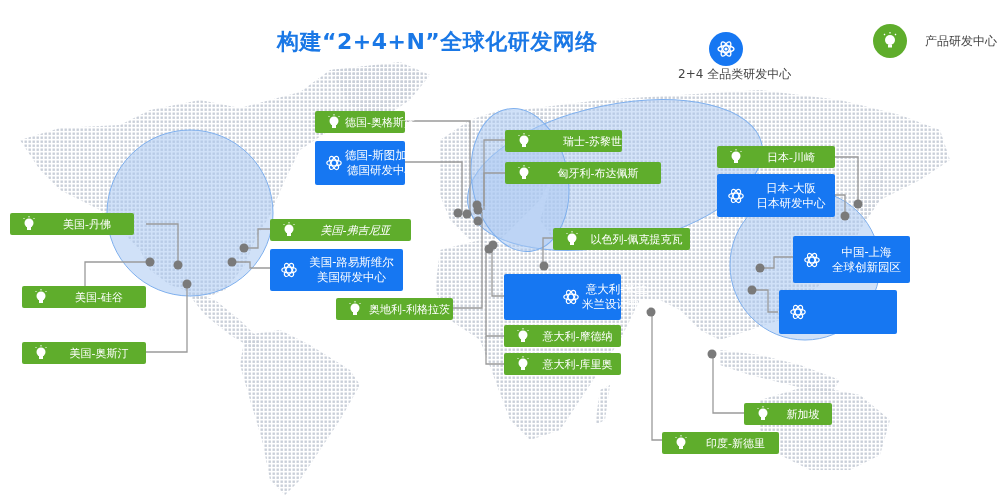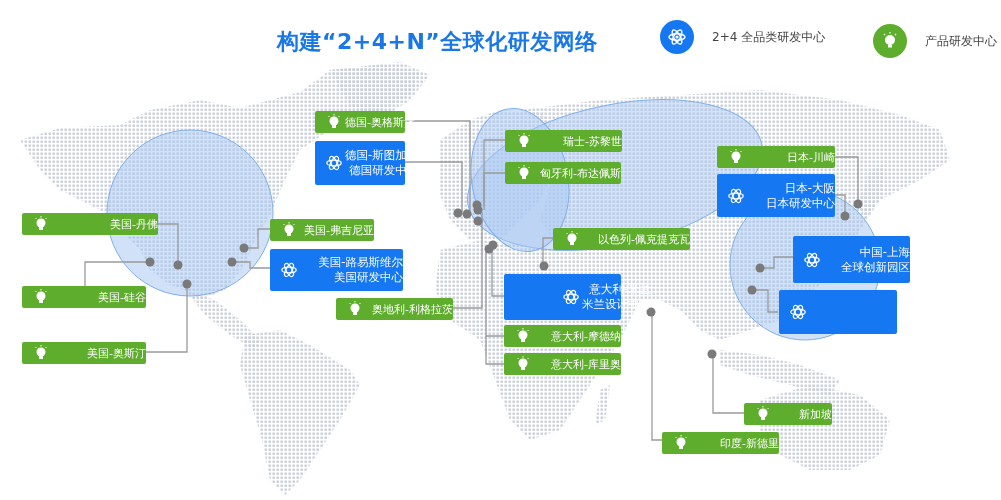--- a/index.html
+++ b/index.html
@@ -6,21 +6,21 @@
   body{width:1001px;height:500px;position:relative;overflow:hidden;font-family:"DejaVu Sans","Liberation Sans",sans-serif;}
   .stage{position:absolute;left:0;top:0;width:1001px;height:500px;}
   .title{position:absolute;left:277px;top:27px;font-size:22px;font-weight:bold;color:#1a78e6;letter-spacing:0.5px;white-space:nowrap;}
   .legend-item{position:absolute;display:flex;align-items:center;}
   .legend-circle{width:34px;height:34px;border-radius:50%;display:flex;align-items:center;justify-content:center;}
   .legend-label{font-size:12px;color:#444;margin-left:18px;white-space:nowrap;}
   .box{position:absolute;display:flex;align-items:center;color:#fff;box-sizing:border-box;border-radius:2px;}
   .box.green{background:#5fad2c;height:22px;}
   .box.blue{background:#1677f2;}
   .box .ico{width:22px;height:22px;display:flex;align-items:center;justify-content:center;margin-left:8px;flex:none;}
-  .box .txt{flex:1;text-align:right;font-size:11px;line-height:15px;white-space:nowrap;}
+  .box .txt{flex:1;text-align:center;font-size:11px;line-height:15px;white-space:nowrap;}
   .box.blue .txt{font-size:11.5px;}
   .box .txt span{display:block;}
   svg.map{position:absolute;left:0;top:0;}
 </style>
 </head>
 <body>
 
 <div class="stage">
 
   <svg class="map" width="1001" height="500" viewBox="0 0 1001 500">
@@ -102,21 +102,21 @@
       <circle cx="845" cy="216" r="4.5"></circle>
       <circle cx="760" cy="268" r="4.5"></circle>
       <circle cx="752" cy="290" r="4.5"></circle>
       <circle cx="651" cy="312" r="4.5"></circle>
       <circle cx="712" cy="354" r="4.5"></circle>
     </g>
   </svg>
 
   <div class="title">构建“2+4+N”全球化研发网络</div>
 
-  <div class="legend-item" style="left:660px;top:20px;">
+  <div class="legend-item" style="left:660px;top:32px;flex-direction:column;">
     <div class="legend-circle" style="background:#1677f2;">
       <svg width="20" height="20" viewBox="0 0 20 20">
           <g fill="none" stroke="#fff" stroke-width="1.4">
             <ellipse cx="10" cy="10" rx="8" ry="3.2"></ellipse>
             <ellipse cx="10" cy="10" rx="8" ry="3.2" transform="rotate(60 10 10)"></ellipse>
             <ellipse cx="10" cy="10" rx="8" ry="3.2" transform="rotate(-60 10 10)"></ellipse>
           </g>
           <circle cx="10" cy="10" r="1.6" fill="#fff"></circle>
         </svg>
     </div>
@@ -130,21 +130,21 @@
           <g stroke="#fff" stroke-width="1.2">
             <line x1="10" y1="1" x2="10" y2="2.5"></line>
             <line x1="4" y1="3" x2="5" y2="4"></line>
             <line x1="16" y1="3" x2="15" y2="4"></line>
           </g>
         </svg>
     </div>
     <span class="legend-label">产品研发中心</span>
   </div>
 
-  <div class="box green" style="left:22px;top:213px;width:136px;">
+  <div class="box green" style="left:10px;top:213px;width:124px;">
     <span class="ico">
         <svg width="14" height="16" viewBox="0 0 14 16">
           <circle cx="7" cy="7" r="4.5" fill="#fff"></circle>
           <rect x="5" y="11" width="4" height="3" fill="#fff"></rect>
           <g stroke="#fff" stroke-width="1">
             <line x1="7" y1="0" x2="7" y2="1.5"></line>
             <line x1="1.5" y1="2" x2="2.5" y2="3"></line>
             <line x1="12.5" y1="2" x2="11.5" y2="3"></line>
           </g>
         </svg>
@@ -172,21 +172,21 @@
           <rect x="5" y="11" width="4" height="3" fill="#fff"></rect>
           <g stroke="#fff" stroke-width="1">
             <line x1="7" y1="0" x2="7" y2="1.5"></line>
             <line x1="1.5" y1="2" x2="2.5" y2="3"></line>
             <line x1="12.5" y1="2" x2="11.5" y2="3"></line>
           </g>
         </svg>
       </span>
     <span class="txt">美国-奥斯汀</span>
   </div>
-  <div class="box green" style="left:270px;top:219px;width:104px;">
+  <div class="box green" style="left:270px;top:219px;width:141px;font-style:italic;">
     <span class="ico">
         <svg width="14" height="16" viewBox="0 0 14 16">
           <circle cx="7" cy="7" r="4.5" fill="#fff"></circle>
           <rect x="5" y="11" width="4" height="3" fill="#fff"></rect>
           <g stroke="#fff" stroke-width="1">
             <line x1="7" y1="0" x2="7" y2="1.5"></line>
             <line x1="1.5" y1="2" x2="2.5" y2="3"></line>
             <line x1="12.5" y1="2" x2="11.5" y2="3"></line>
           </g>
         </svg>
@@ -228,21 +228,21 @@
           <rect x="5" y="11" width="4" height="3" fill="#fff"></rect>
           <g stroke="#fff" stroke-width="1">
             <line x1="7" y1="0" x2="7" y2="1.5"></line>
             <line x1="1.5" y1="2" x2="2.5" y2="3"></line>
             <line x1="12.5" y1="2" x2="11.5" y2="3"></line>
           </g>
         </svg>
       </span>
     <span class="txt">瑞士-苏黎世</span>
   </div>
-  <div class="box green" style="left:505px;top:162px;width:116px;">
+  <div class="box green" style="left:505px;top:162px;width:156px;">
     <span class="ico">
         <svg width="14" height="16" viewBox="0 0 14 16">
           <circle cx="7" cy="7" r="4.5" fill="#fff"></circle>
           <rect x="5" y="11" width="4" height="3" fill="#fff"></rect>
           <g stroke="#fff" stroke-width="1">
             <line x1="7" y1="0" x2="7" y2="1.5"></line>
             <line x1="1.5" y1="2" x2="2.5" y2="3"></line>
             <line x1="12.5" y1="2" x2="11.5" y2="3"></line>
           </g>
         </svg>

